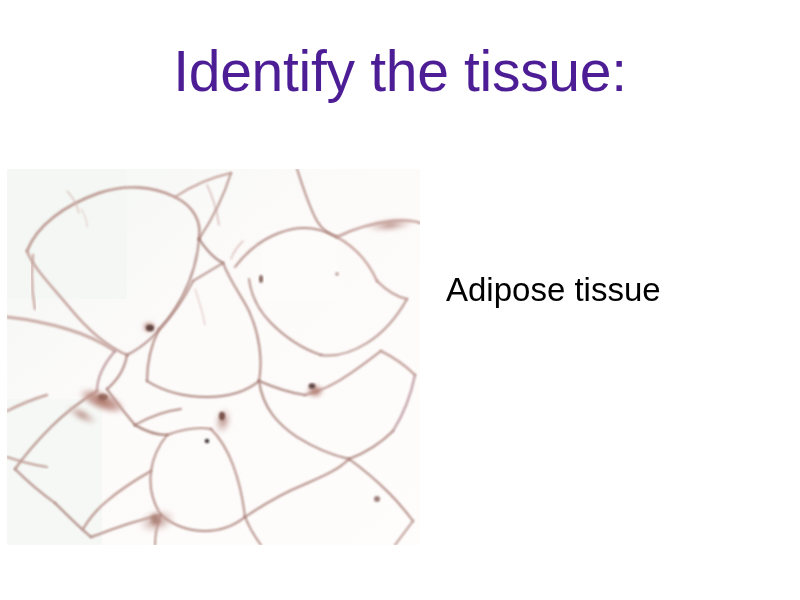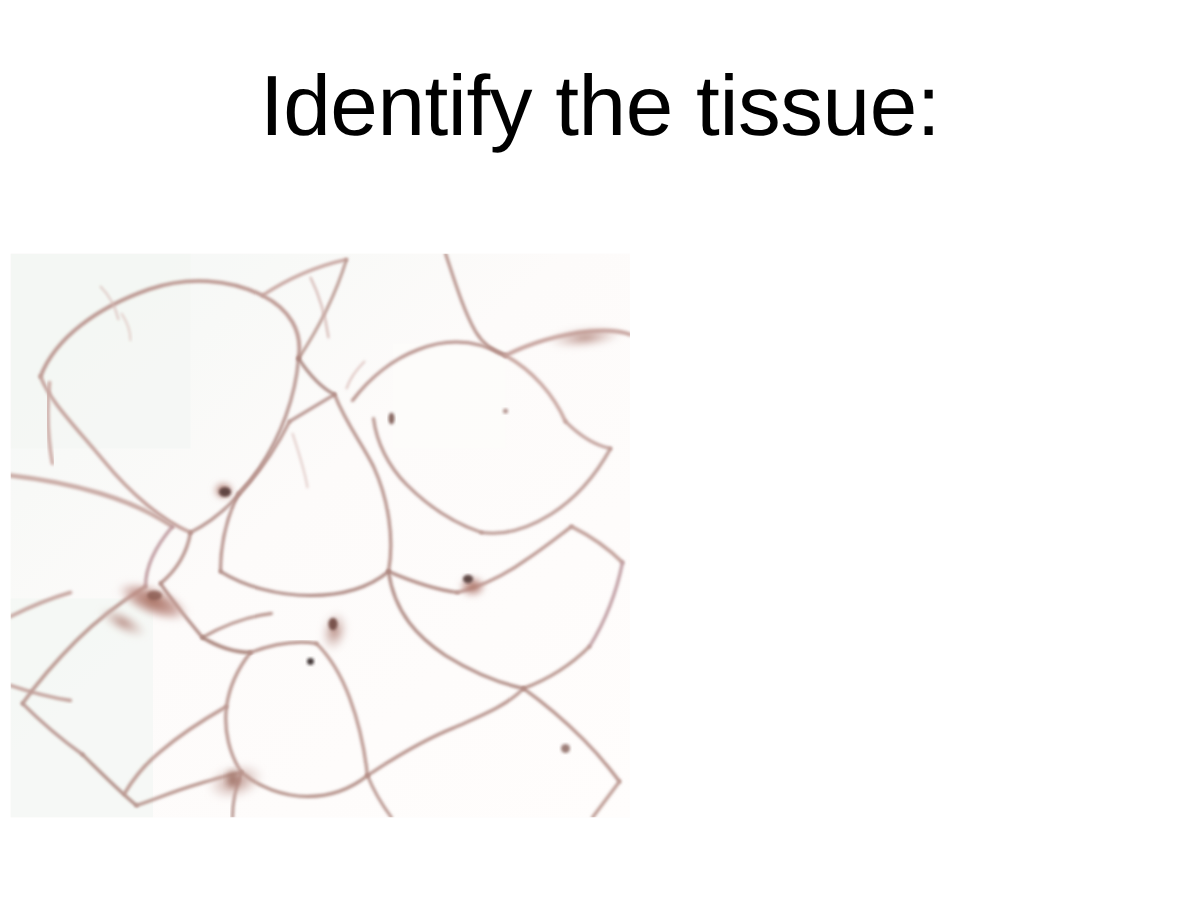--- a/index.html
+++ b/index.html
@@ -24,21 +24,21 @@
   
   .slide-title {
     position: absolute;
     left: 0;
     top: 40px;
     width: 800px;
     text-align: center;
     font-size: 57px;
     line-height: 62px;
     font-weight: 400;
-    color: #000000;
+    color: #4c1d95;
     letter-spacing: -0.3px;
     white-space: nowrap;
   }
 
   
   .answer-label {
     position: absolute;
     left: 446px;
     top: 270px;
     font-size: 33px;
@@ -195,14 +195,15 @@
         <ellipse cx="215" cy="247" rx="3.0" ry="4.2" fill="#6b4139" filter="url(#soft)"></ellipse>
         <ellipse cx="96" cy="228" rx="5.0" ry="3.2" fill="#7d4a3d" opacity="0.8" filter="url(#soft)"></ellipse>
         <ellipse cx="148" cy="350" rx="3.6" ry="5.0" fill="#8d5a4c" opacity="0.7" filter="url(#softer)"></ellipse>
         <ellipse cx="370" cy="330" rx="3.0" ry="3.0" fill="#6d4139" opacity="0.75" filter="url(#soft)"></ellipse>
       </g>
 
       <rect x="0" y="0" width="413" height="376" fill="#ffffff" opacity="0.10"></rect>
     </svg>
   </div>
 
+  <div class="answer-label">Adipose tissue</div>
 
 </div>
 
 </body></html>

